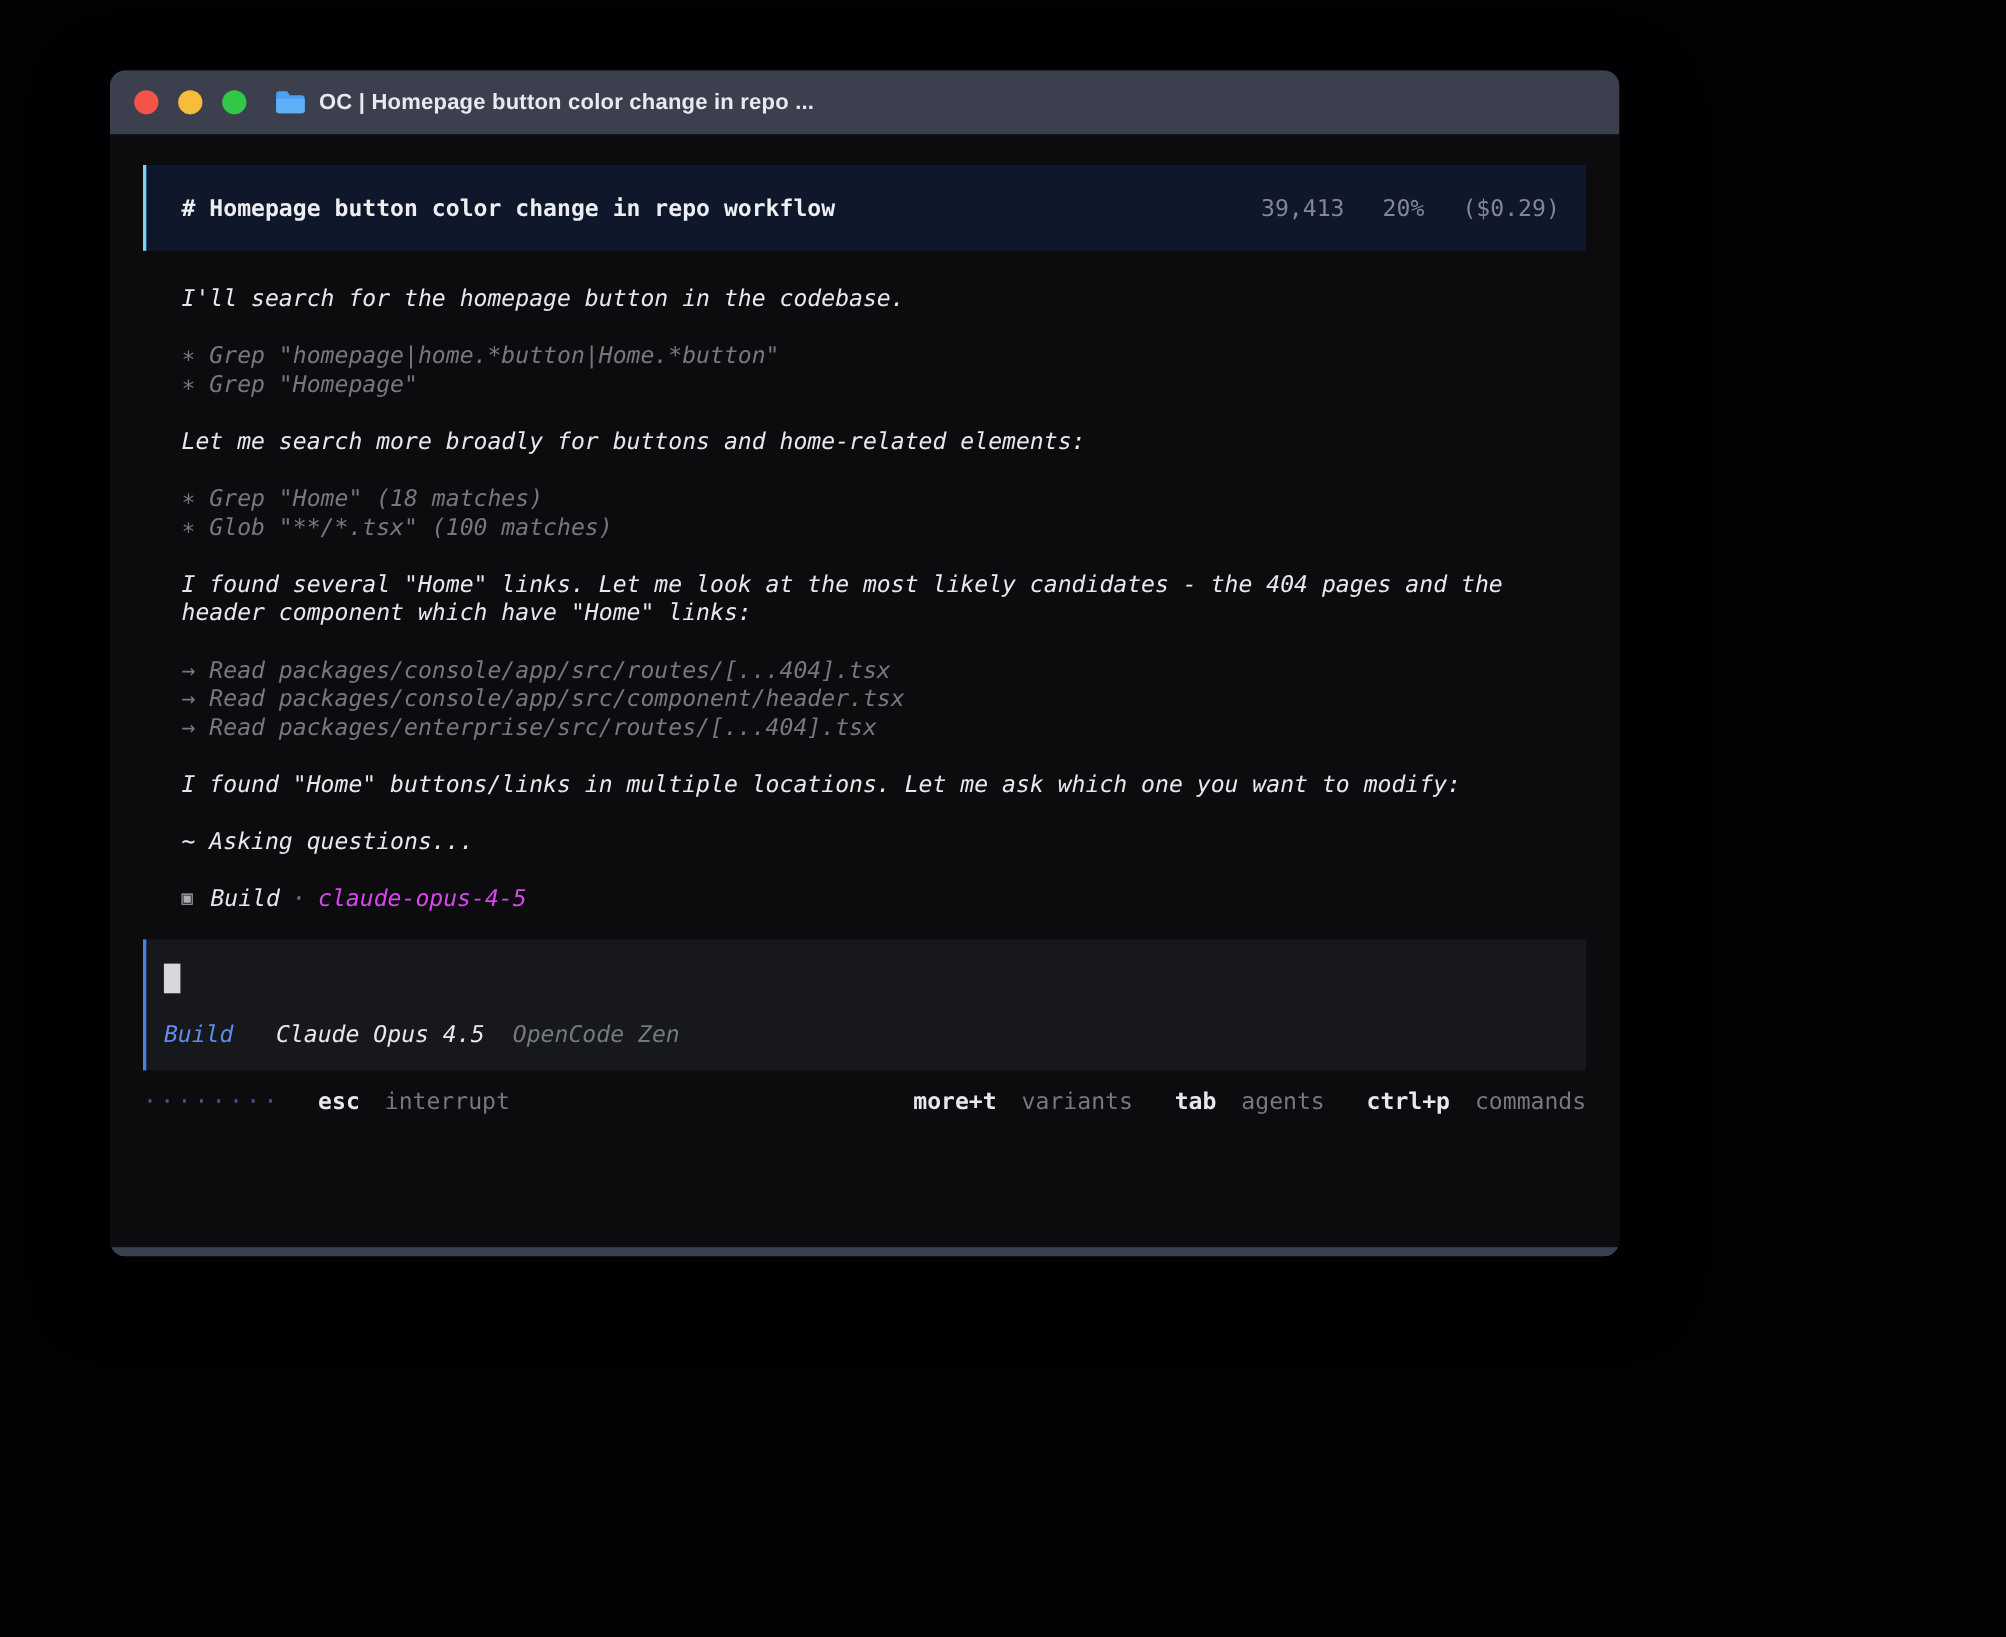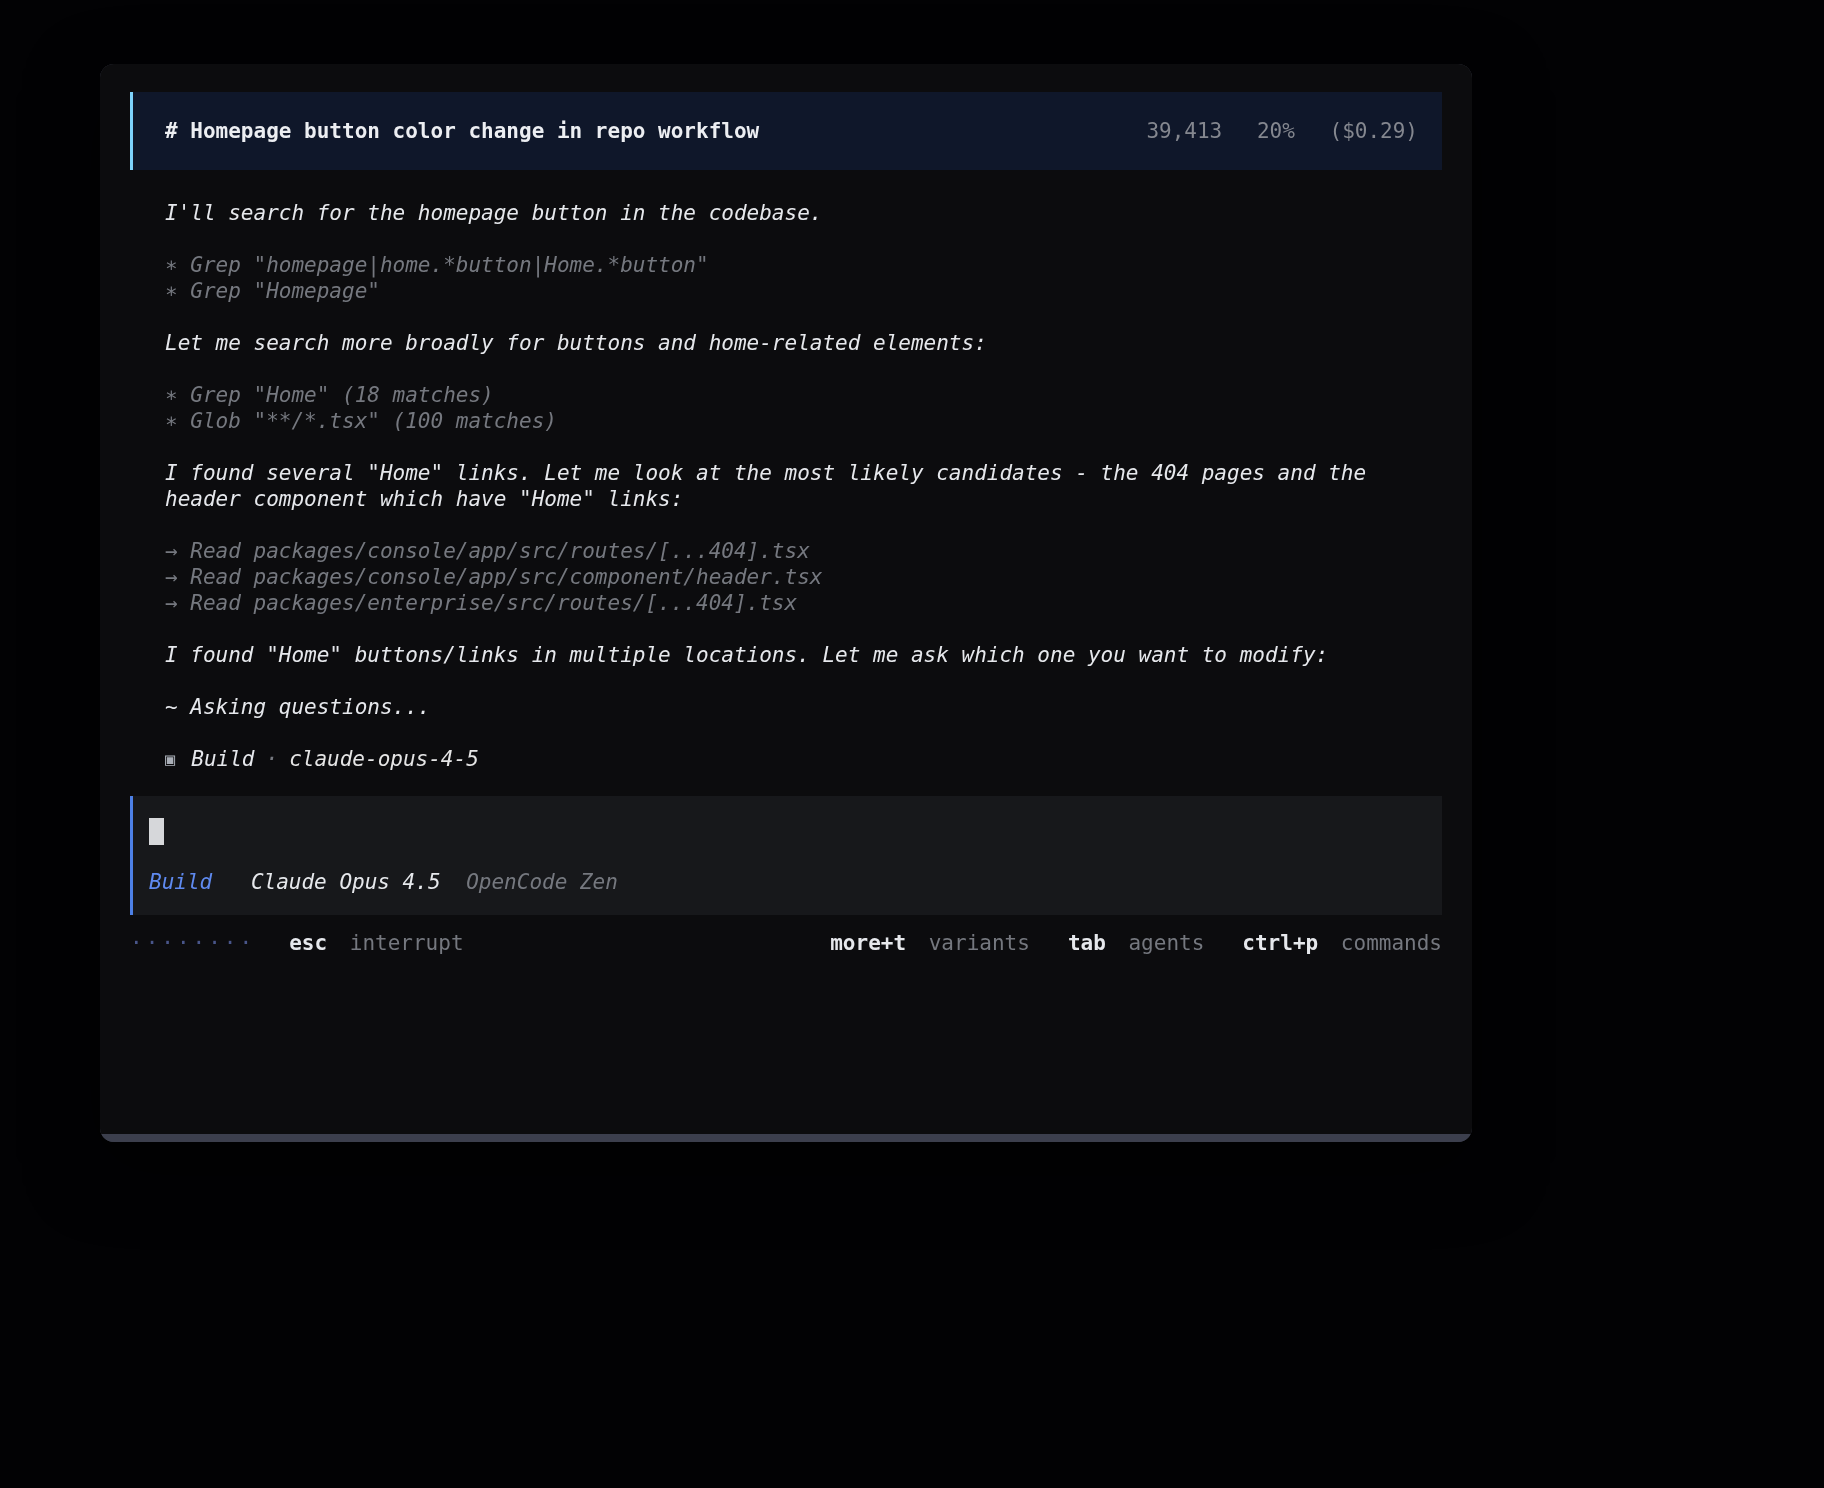--- a/index.html
+++ b/index.html
@@ -57,21 +57,21 @@
 
   
   .transcript { flex:none; margin-top:30px; padding-left:35px; max-width:1275px;font-style:italic; }
   .transcript > :first-child { margin-top:0; }
   .para { color:#e6e8ec; margin:26px 0; max-width:1240px; }
   .tool { color:#75787f; margin:0; white-space:nowrap; }
   .agent-row { margin-top:26px; display:flex; align-items:center; white-space:nowrap; }
   .agent-icon { color:#a9aeb6; font-size:17px; margin-right:16px; }
   .agent-name { color:#e6e8ec; }
   .agent-sep { color:#75787f; margin:0 11px; }
-  .agent-model { color:#e5e5e5; }
+  .agent-model { color:#d946ef; }
 
   
   .input-block {
     flex:none; margin-top:24px; background:#17181b;
     border-left:3px solid #4d80e6; padding:20px 24px 20px 16px;font-style:italic;
   }
   .cursor-block { width:15px; height:27px; background:#d6d7da; margin:2px 0 24px; }
   .input-meta { white-space:nowrap; }
   .input-mode { color:#5f8af0; margin-right:26px; }
   .input-model { color:#e6e8ec; margin-right:13px; }
@@ -88,20 +88,32 @@
   .hint { white-space:nowrap; }
   .hint .key { color:#e6e8ec; font-weight:bold; }
   .hint .lbl { color:#75787f; margin-left:10px; }
   .status-right { display:flex; align-items:center; gap:38px; }
 </style>
 </head>
 <body>
 
 <div class="window">
 
+  <div class="titlebar">
+    <div class="traffic t-red"></div>
+    <div class="traffic t-yellow"></div>
+    <div class="traffic t-green"></div>
+    <span class="folder-icon">
+      <svg width="28" height="22" viewBox="0 0 28 22">
+        <path d="M1 4 q0-3 3-3 h7 l2.5 3.5 H24 q3 0 3 3 V18 q0 3-3 3 H4 q-3 0-3-3 Z" fill="#4aa3f2"></path>
+        <path d="M1 8 h26 V18 q0 3-3 3 H4 q-3 0-3-3 Z" fill="#5fb1f7"></path>
+      </svg>
+    </span>
+    <span class="titlebar-title">OC | Homepage button color change in repo ...</span>
+  </div>
 
   <div class="term">
 
     <div class="session-header">
       <span class="session-title"># Homepage button color change in repo workflow</span>
       <span class="session-stats">
         <span class="stat">39,413</span>
         <span class="stat">20%</span>
         <span class="stat">($0.29)</span>
       </span>

